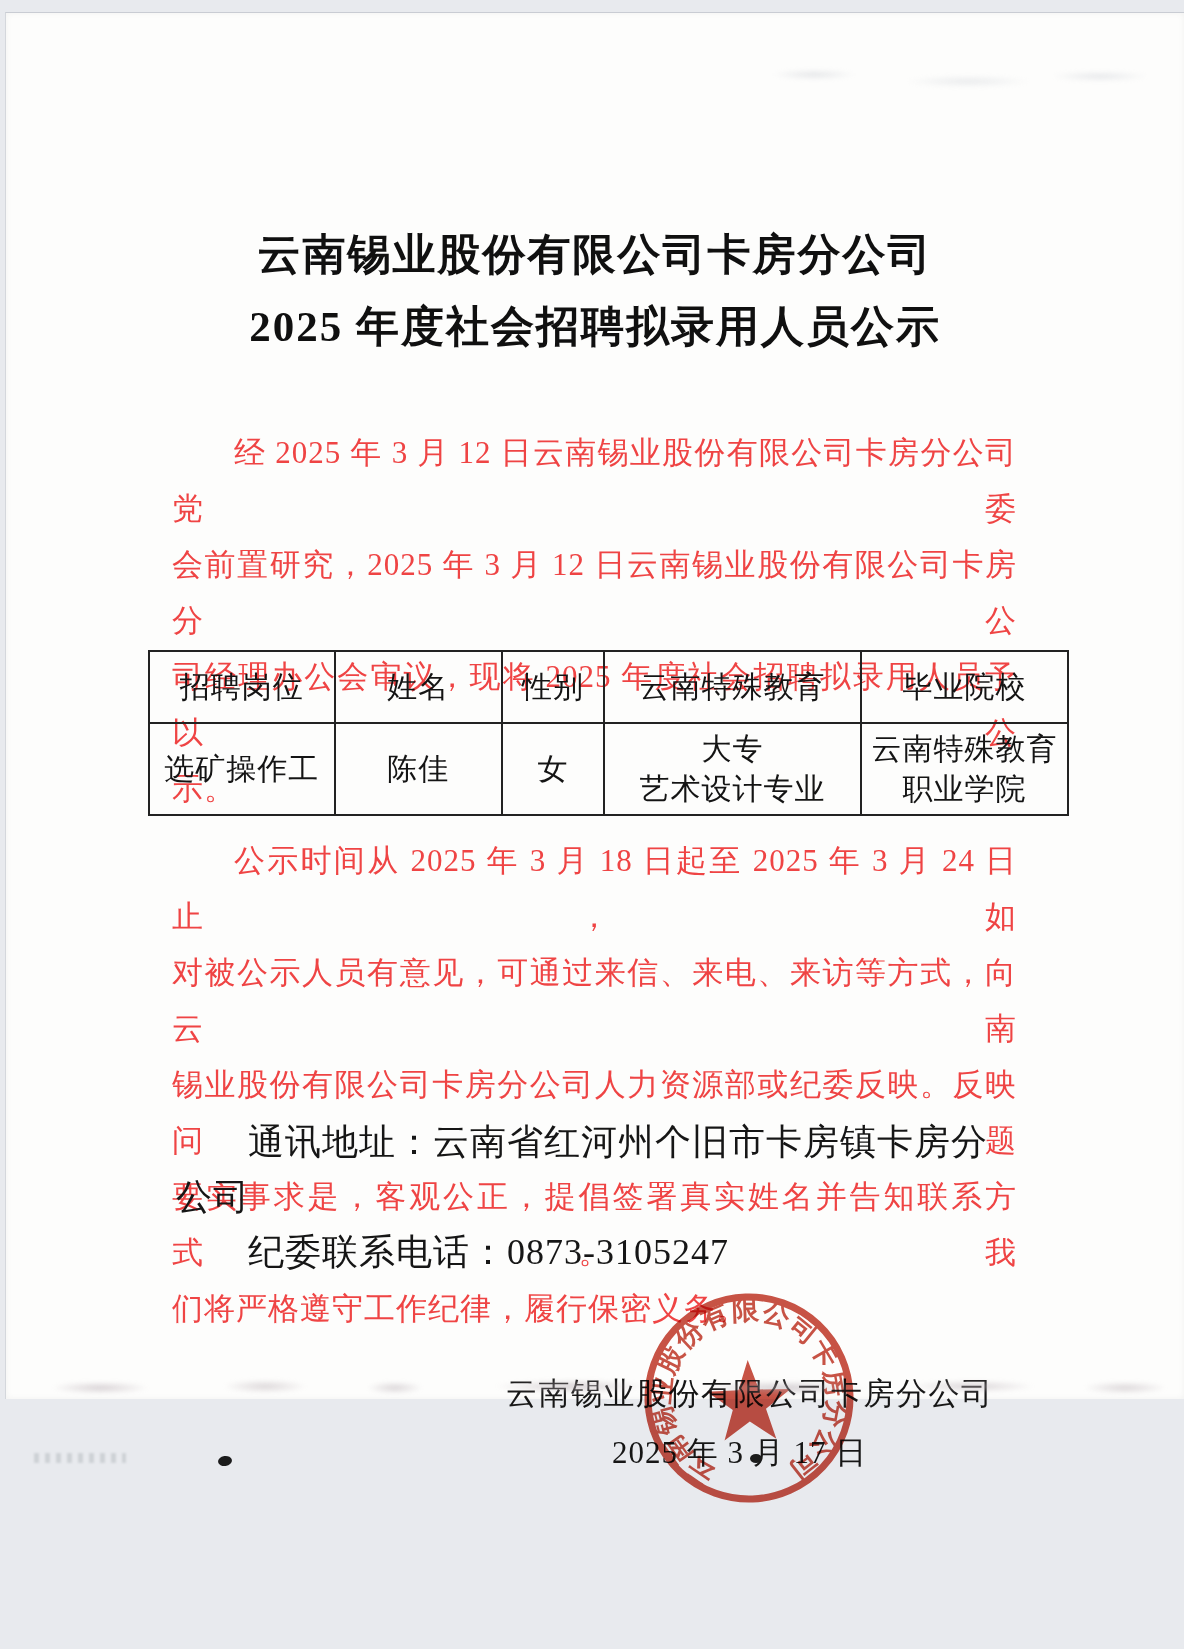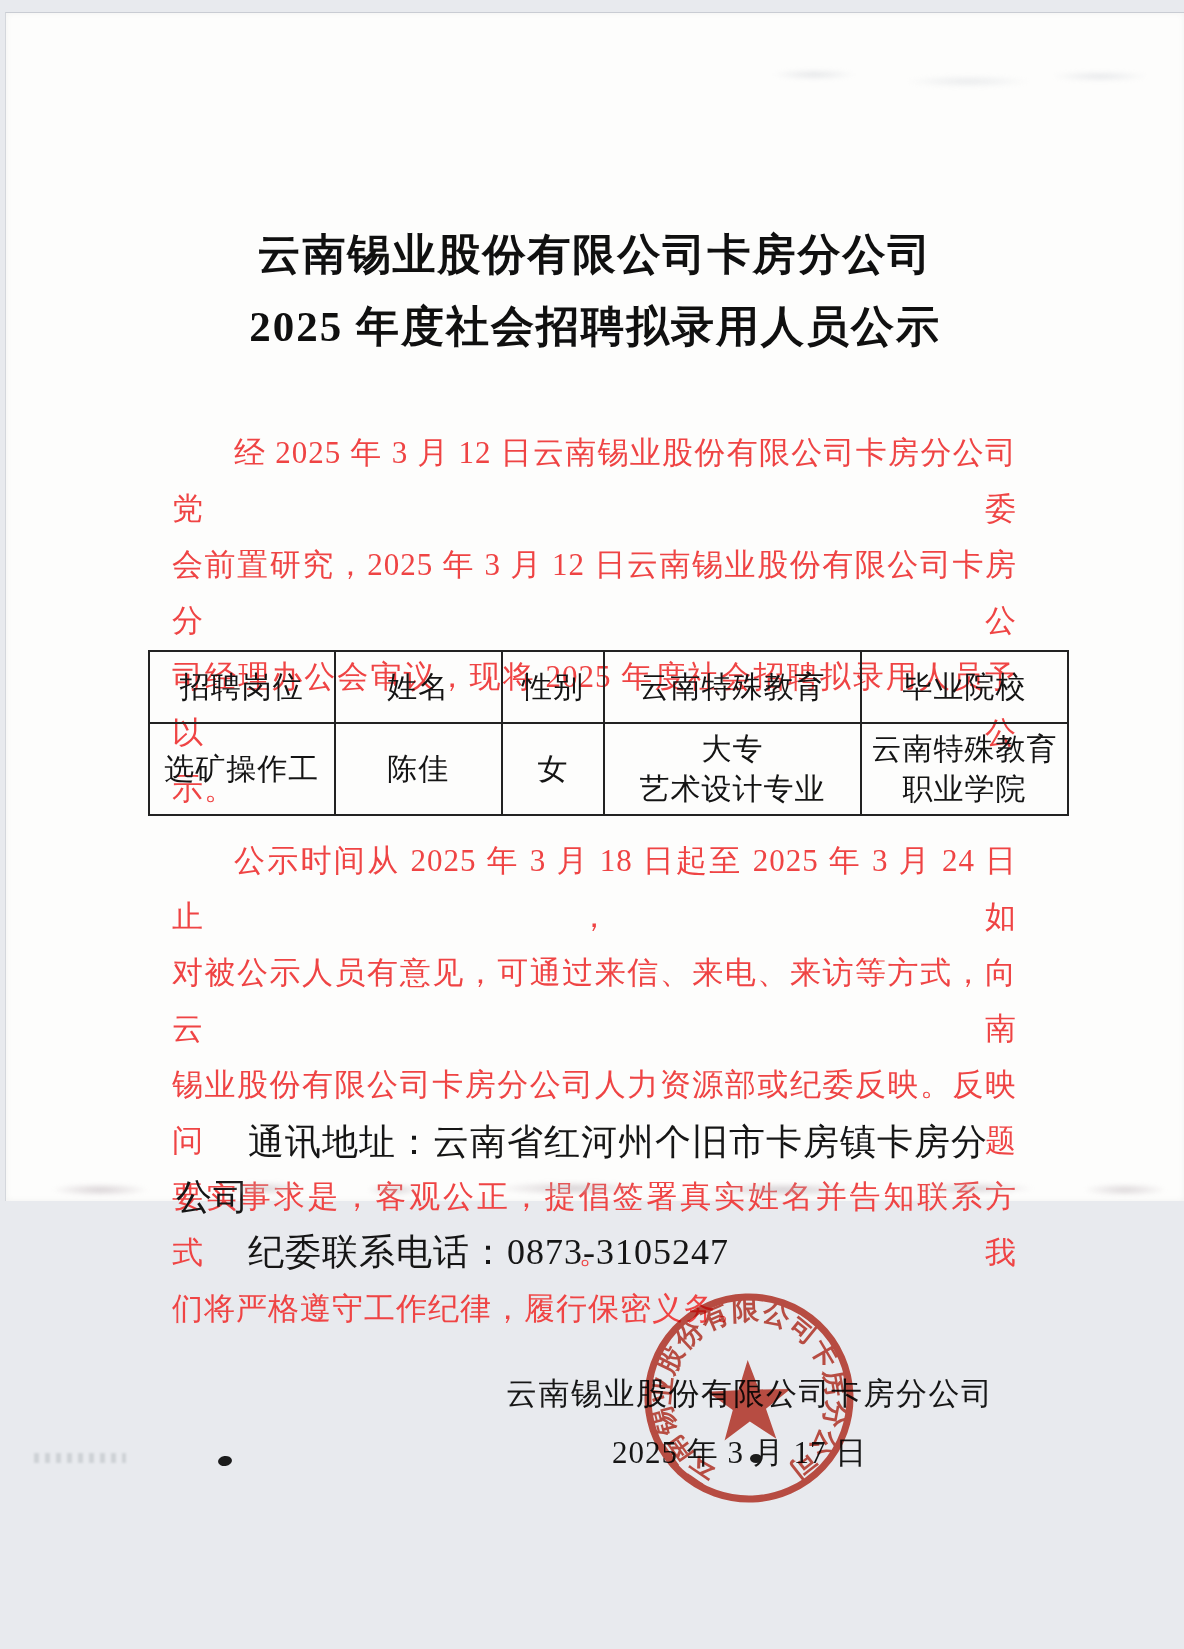--- a/index.html
+++ b/index.html
@@ -2,21 +2,21 @@
 <html lang="zh"><head>
 <meta charset="utf-8">
 <style>
   html,body{margin:0;padding:0;}
   body{
     width:1184px;height:1649px;position:relative;overflow:hidden;
     background:#e8eaee;
     font-family:"Liberation Serif","DejaVu Serif",serif;
     color:#161616;
   }
-  .stage{position:absolute;inset:0;width:1184px;height:1201px;}
+  .stage{position:absolute;inset:0;width:1184px;height:1399px;}
   
   .page{
     position:absolute;left:5px;top:12px;right:0;bottom:0;
     background:#fdfdfc;
     border-top:1px solid #c9ccd3;border-left:1px solid #d4d7dc;
     box-shadow:0 0 6px rgba(0,0,0,.05) inset;
   }
   
   .title-block{
     position:absolute;left:0;right:0;top:206px;

